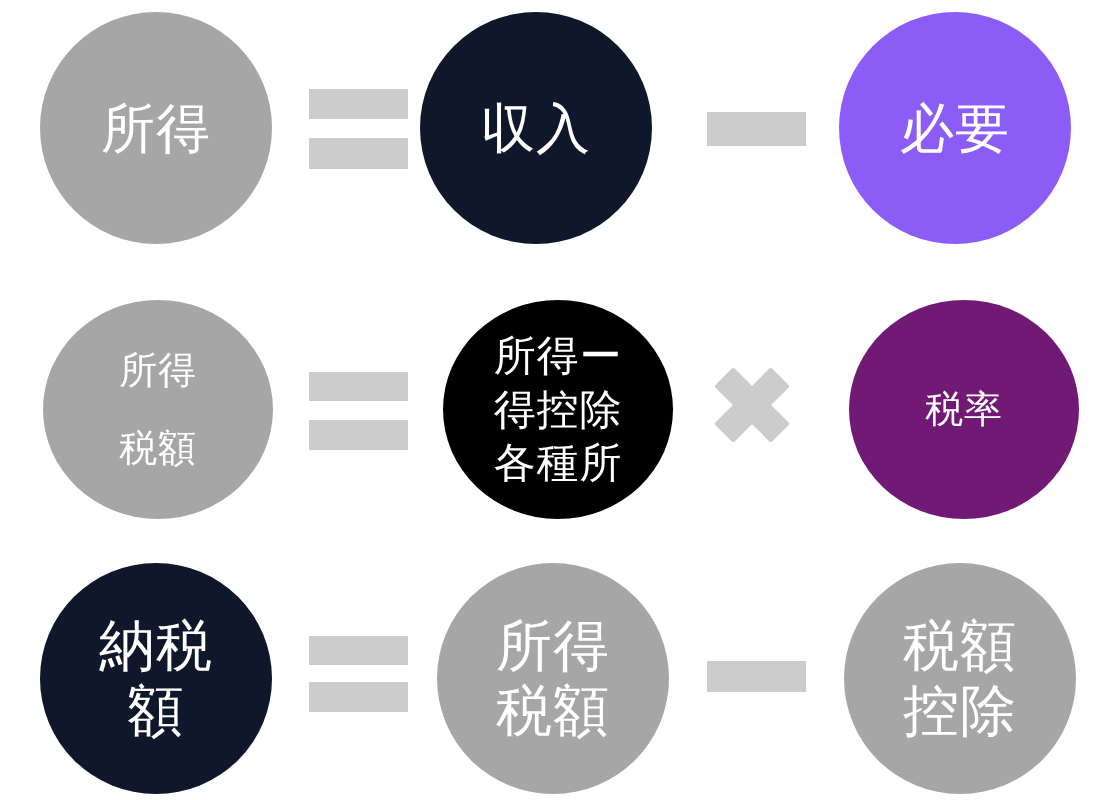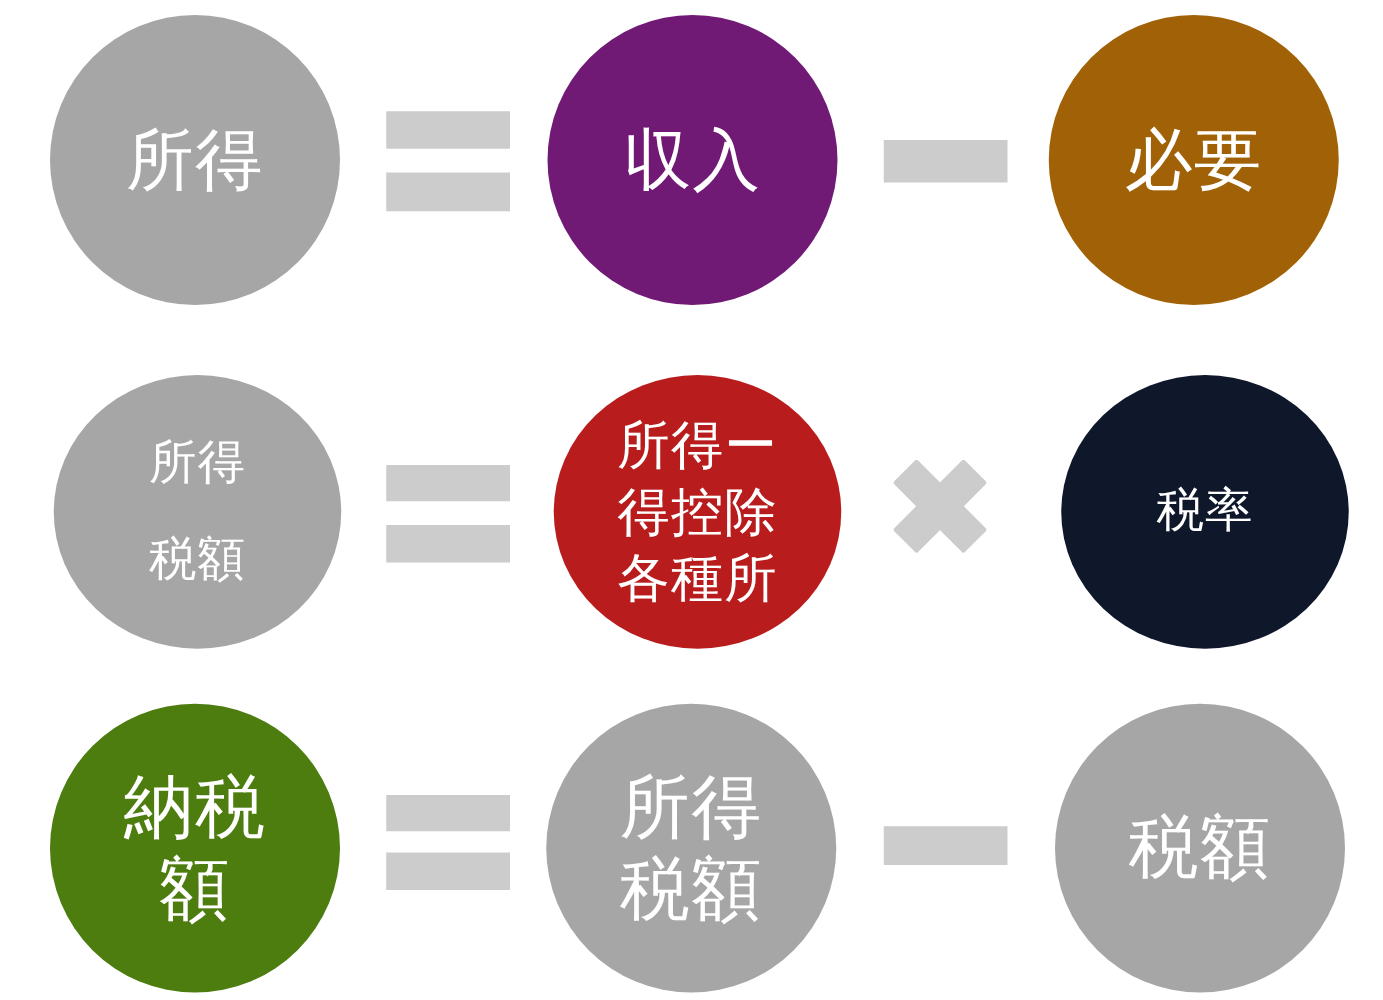--- a/index.html
+++ b/index.html
@@ -114,73 +114,74 @@
 
   <div class="circle r1" style="left:40px; top:12px; background:#A6A6A6;">
     <span class="line">所得</span>
   </div>
 
   <div class="op op-equals" style="left:309px; top:89px; width:99px; height:80px;">
     <div class="bar top" style="height:30px; background:#CCCCCC;"></div>
     <div class="bar bottom" style="height:31px; background:#CCCCCC;"></div>
   </div>
 
-  <div class="circle r1" style="left:438px; top:12px; background:#701a75;">
+  <div class="circle r1" style="left:420px; top:12px; background:#0f172a;">
     <span class="line">収入</span>
   </div>
 
   <div class="op op-minus" style="left:707px; top:112px; width:99px; height:34px;">
     <div class="bar top" style="height:34px; background:#CCCCCC;"></div>
   </div>
 
-  <div class="circle r1" style="left:839px; top:12px; background:#a16207;">
+  <div class="circle r1" style="left:839px; top:12px; background:#8b5cf6;">
     <span class="line">必要</span>
   </div>
 
   <div class="circle r2-small" style="left:43px; top:300px; background:#A6A6A6;">
     <span class="line">所得</span>
     <span class="line">税額</span>
   </div>
 
   <div class="op op-equals" style="left:309px; top:372px; width:99px; height:78px;">
     <div class="bar top" style="height:29px; background:#CCCCCC;"></div>
     <div class="bar bottom" style="height:30px; background:#CCCCCC;"></div>
   </div>
 
-  <div class="circle r2-three" style="left:443px; top:300px; background:#b91c1c;">
+  <div class="circle r2-three" style="left:443px; top:300px; background:#000000;">
     <span class="line">所得ー</span>
     <span class="line">得控除</span>
     <span class="line">各種所</span>
   </div>
 
   <div class="op op-times" style="left:712px; top:365px; width:80px; height:80px;">
     <div class="stroke a" style="height:27px; background:#CCCCCC;"></div>
     <div class="stroke b" style="height:27px; background:#CCCCCC;"></div>
   </div>
 
-  <div class="circle r2-one" style="left:849px; top:300px; background:#0f172a;">
+  <div class="circle r2-one" style="left:849px; top:300px; background:#701a75;">
     <span class="line">税率</span>
   </div>
 
-  <div class="circle r3" style="left:40px; top:563px; background:#4d7c0f;">
+  <div class="circle r3" style="left:40px; top:563px; background:#0f172a;">
     <span class="line">納税</span>
     <span class="line">額</span>
   </div>
 
   <div class="op op-equals" style="left:309px; top:636px; width:99px; height:76px;">
     <div class="bar top" style="height:29px; background:#CCCCCC;"></div>
     <div class="bar bottom" style="height:30px; background:#CCCCCC;"></div>
   </div>
 
   <div class="circle r3" style="left:437px; top:563px; background:#A6A6A6;">
     <span class="line">所得</span>
     <span class="line">税額</span>
   </div>
 
   <div class="op op-minus" style="left:707px; top:661px; width:99px; height:31px;">
     <div class="bar top" style="height:31px; background:#CCCCCC;"></div>
   </div>
 
   <div class="circle r3" style="left:844px; top:563px; background:#A6A6A6;">
     <span class="line">税額</span>
+    <span class="line">控除</span>
   </div>
 
 </div>
 
 </body></html>

